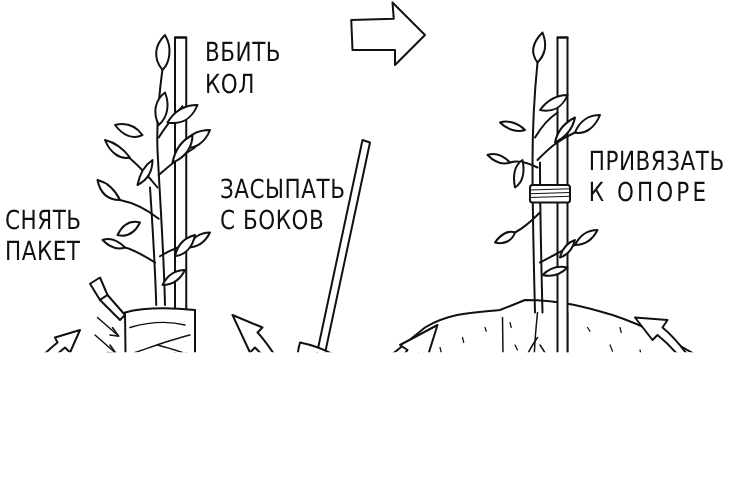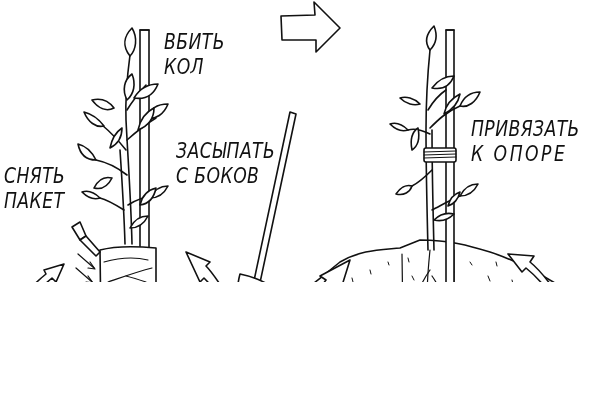--- a/index.html
+++ b/index.html
@@ -1,16 +1,16 @@
 <!DOCTYPE html>
 <html><head>
 <meta charset="utf-8">
 <style>
   html, body { margin: 0; padding: 0; background: #ffffff; }
-  #canvas { position: relative; width: 600px; height: 282px; overflow: hidden; background: #fff; font-style: italic; }
+  #canvas { position: relative; width: 600px; height: 282px; overflow: hidden; background: #fff; }
   svg.draw { position: absolute; left: 0; top: 0; }
   .lbl {
     position: absolute;
     font-family: "DejaVu Sans", sans-serif;
     font-size: 21px;
     line-height: 25px;
     color: #111;
     letter-spacing: 0.5px;
     transform: scaleX(0.82);
     transform-origin: left top;

